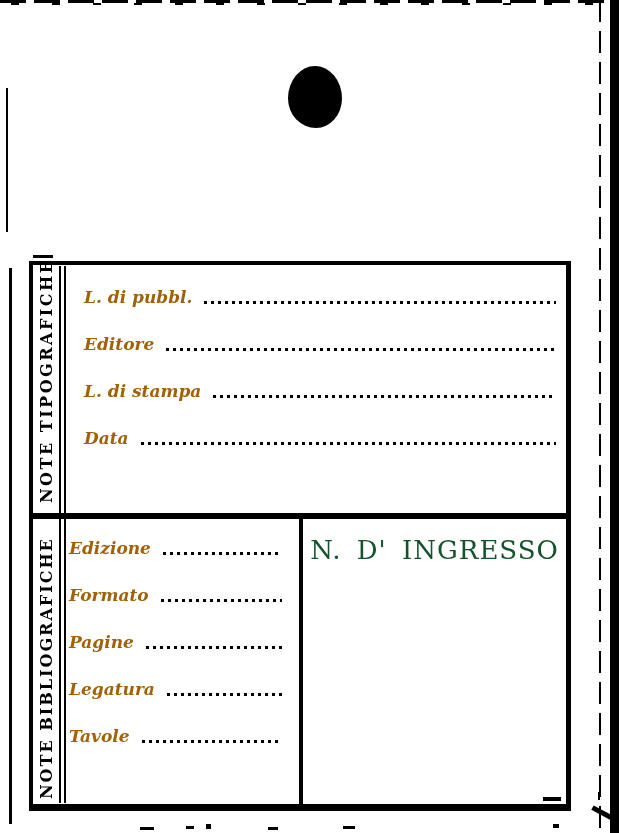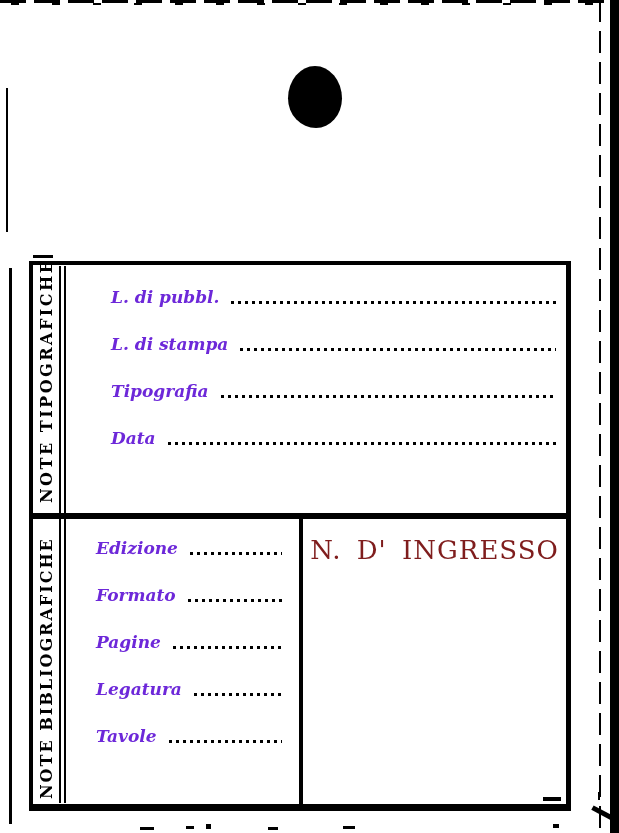--- a/index.html
+++ b/index.html
@@ -71,37 +71,37 @@
   }
   .fields-bottom {
     position:absolute; left:36px; width:213px; top:255px;
   }
   .field-row {
     height:47px; display:flex; align-items:flex-end;
     box-sizing:border-box; padding-bottom:6px;
   }
   .fields-bottom .field-row { padding-bottom:10px; }
   .field-label {
-    font-style:italic; font-weight:bold; font-size:17px; color:#6d28d9;
-    white-space:nowrap; line-height:1;margin-left:27px;
+    font-style:italic; font-weight:bold; font-size:17px; color:#a16207;
+    white-space:nowrap; line-height:1;
   }
   .leader {
     flex:1; height:3px; margin:0 0 2px 12px;
     background:repeating-linear-gradient(90deg,#000 0 3px,transparent 3px 7px);
   }
   .leader-value { position:absolute; font-size:14px; }
 
   
   .ingresso-area {
     position:absolute; left:270px; right:0; top:254px; bottom:0;
     display:flex; justify-content:center; align-items:flex-start;
   }
   .ingresso-title {
     margin-top:16px;
-    font-size:26px; font-weight:500; color:#7f1d1d;
+    font-size:26px; font-weight:500; color:#14532d;
     letter-spacing:1px; word-spacing:6px; white-space:nowrap;
   }
 </style>
 </head>
 <body>
 
 <div class="page">
 
   <div class="top-edge"></div>
   <div class="right-thin-edge"></div>
@@ -131,27 +131,27 @@
     <div class="section-divider"></div>
 
     <div class="fields-top">
       <div class="field-row">
         <span class="field-label">L. di pubbl.</span>
         <span class="leader">
             <span class="leader-value"></span>
           </span>
       </div>
       <div class="field-row">
+        <span class="field-label">Editore</span>
+        <span class="leader">
+            <span class="leader-value"></span>
+          </span>
+      </div>
+      <div class="field-row">
         <span class="field-label">L. di stampa</span>
-        <span class="leader">
-            <span class="leader-value"></span>
-          </span>
-      </div>
-      <div class="field-row">
-        <span class="field-label">Tipografia</span>
         <span class="leader">
             <span class="leader-value"></span>
           </span>
       </div>
       <div class="field-row">
         <span class="field-label">Data</span>
         <span class="leader">
             <span class="leader-value"></span>
           </span>
       </div>

